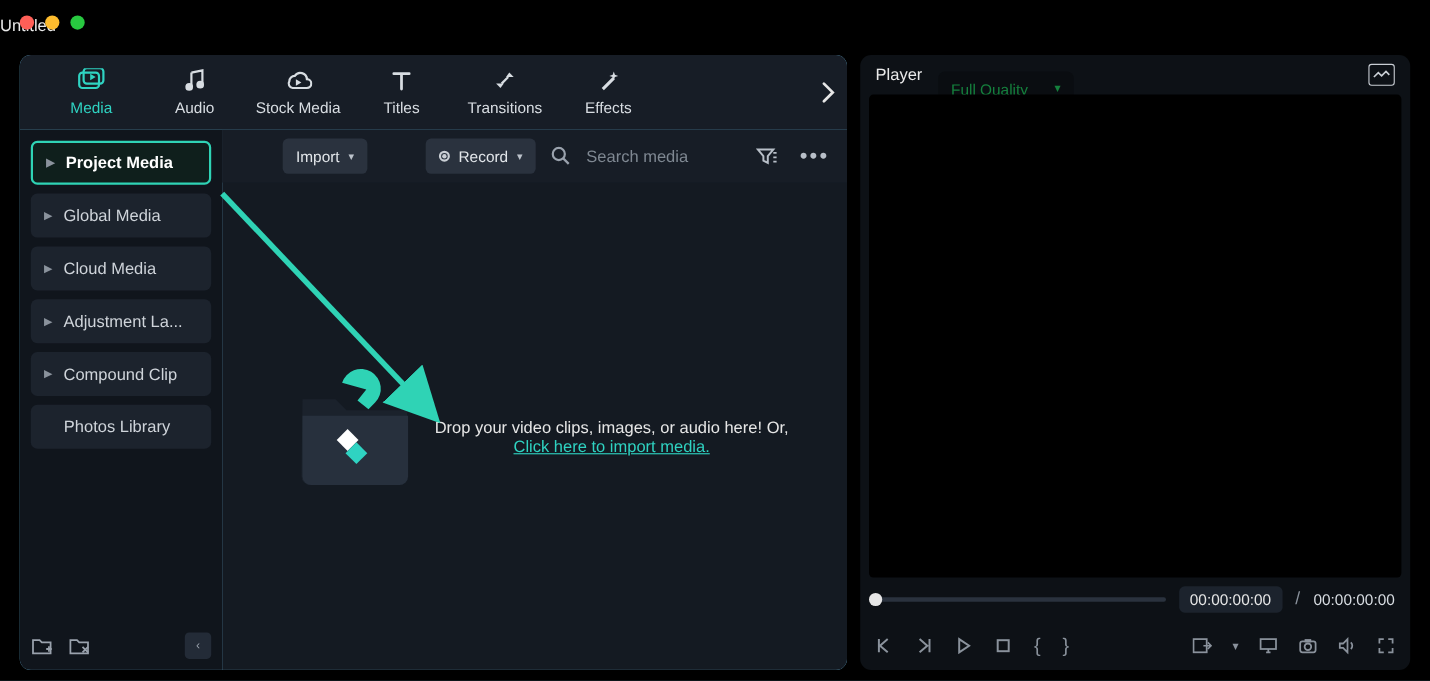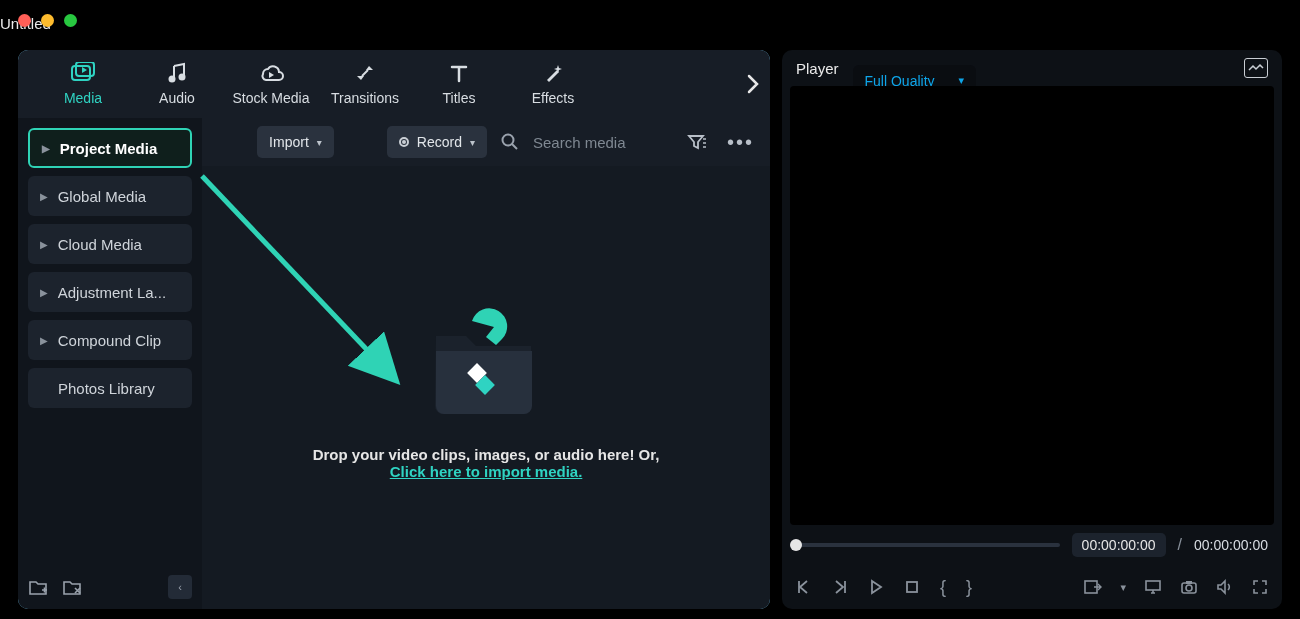--- a/index.html
+++ b/index.html
@@ -39,28 +39,28 @@
   .toolbar { height: 48px; display: flex; align-items: center; gap: 8px; padding: 0 10px; background: #171d26; }
   .btn { height: 32px; background: #2a323e; border-radius: 5px; display: flex; align-items: center; padding: 0 12px; gap: 8px; color: #e2e6ea; font-size: 14px; cursor: pointer; margin-left: 45px; }
   .btn .chev { font-size: 10px; color: #bcc3cb; }
   .tool-icon { color: #b8bfc8; cursor: pointer; padding: 0 6px; }
   .search { flex: 1; display: flex; align-items: center; gap: 8px; color: #7f8892; font-size: 15px; }
   .search input { background: transparent; border: none; outline: none; color: #e2e6ea; font-size: 15px; width: 140px; }
   .search input::placeholder { color: #7f8892; }
   .record-dot { width: 10px; height: 10px; border: 2px solid #c9ced4; border-radius: 50%; position: relative; display: inline-block; }
   .record-dot::after { content:''; position:absolute; inset:1px; background:#c9ced4; border-radius:50%; }
 
-  .drop-area { flex: 1; display: flex; flex-direction: column; align-items: center; justify-content: center; position: relative; font-weight: bold; }
+  .drop-area { flex: 1; display: flex; flex-direction: row; align-items: center; justify-content: center; position: relative; }
   .drop-text { color: #e6e6e6; font-size: 15px; margin-top: 20px; text-align: center; }
   .drop-link { color: #2fd3c2; text-decoration: underline; cursor: pointer; }
 
   
   .player-header { height: 36px; display: flex; align-items: center; padding: 0 14px; gap: 14px; }
   .player-label { font-size: 15px; color: #eaeaea; }
-  .quality-dd { background: #0a0d11; border-radius: 6px; height: 32px; display: flex; align-items: center; padding: 0 12px; gap: 24px; font-size: 14px; color: #0ea5e9; cursor: pointer; margin-top: 25px; }
+  .quality-dd { background: #0a0d11; border-radius: 6px; height: 32px; display: flex; align-items: center; padding: 0 12px; gap: 24px; font-size: 14px; color: #15803d; cursor: pointer; margin-top: 25px; }
   .snap-icon { margin-left: auto; width: 24px; height: 20px; border: 1.5px solid #c9ced4; border-radius: 3px; display:flex; align-items:center; justify-content:center; cursor:pointer; }
   .preview { flex: 1; background: #000; margin: 0 8px; border-radius: 4px; }
   .timebar { height: 40px; display: flex; align-items: center; padding: 0 14px; gap: 12px; }
   .scrub { flex: 1; height: 4px; background: #2a323e; border-radius: 2px; position: relative; }
   .scrub-dot { position: absolute; left: 0; top: 50%; transform: translate(-50%,-50%); width: 12px; height: 12px; background: #e6e6e6; border-radius: 50%; }
   .tc-box { background: #1c232d; border-radius: 5px; padding: 4px 10px; font-size: 14px; color: #e6e6e6; font-variant-numeric: tabular-nums; }
   .tc-sep { color: #8a929c; }
   .tc-dur { font-size: 14px; color: #d8dde2; font-variant-numeric: tabular-nums; }
   .controls { height: 44px; display: flex; align-items: center; padding: 0 14px; gap: 20px; color: #8a929c; }
   .ctrl { cursor: pointer; display: flex; align-items: center; }
@@ -112,36 +112,36 @@
           <svg width="26" height="22">
               <path d="M5 12 a5 5 0 0 1 5-5 a6 6 0 0 1 11 3 a4 4 0 0 1 0 8 H8 a4 4 0 0 1 -3-6 Z" fill="none" stroke="#d8dde2" stroke-width="2"></path>
               <polygon points="11,10 11,16 16,13" fill="#d8dde2"></polygon>
             </svg>
         </span>
         <span>Stock Media</span>
       </div>
 
       <div class="tab">
         <span class="ico">
+          <svg width="22" height="22">
+              <path d="M4 5 H18 M11 5 V19" stroke="#d8dde2" stroke-width="2.5" fill="none" stroke-linecap="round"></path>
+            </svg>
+        </span>
+        <span>Titles</span>
+      </div>
+
+      <div class="tab">
+        <span class="ico">
           <svg width="26" height="22">
               <path d="M5 14 L12 14 L9 18 Z" fill="#d8dde2"></path>
               <path d="M21 8 L14 8 L17 4 Z" fill="#d8dde2"></path>
               <path d="M10 14 Q13 11 16 8" stroke="#d8dde2" stroke-width="2" fill="none"></path>
             </svg>
         </span>
         <span>Transitions</span>
-      </div>
-
-      <div class="tab">
-        <span class="ico">
-          <svg width="22" height="22">
-              <path d="M4 5 H18 M11 5 V19" stroke="#d8dde2" stroke-width="2.5" fill="none" stroke-linecap="round"></path>
-            </svg>
-        </span>
-        <span>Titles</span>
       </div>
 
       <div class="tab">
         <span class="ico">
           <svg width="24" height="22">
               <path d="M6 18 L16 8 L18 10 L8 20 Z" fill="#d8dde2"></path>
               <path d="M17 3 L18 6 L21 7 L18 8 L17 11 L16 8 L13 7 L16 6 Z" fill="#d8dde2"></path>
             </svg>
         </span>
         <span>Effects</span>

